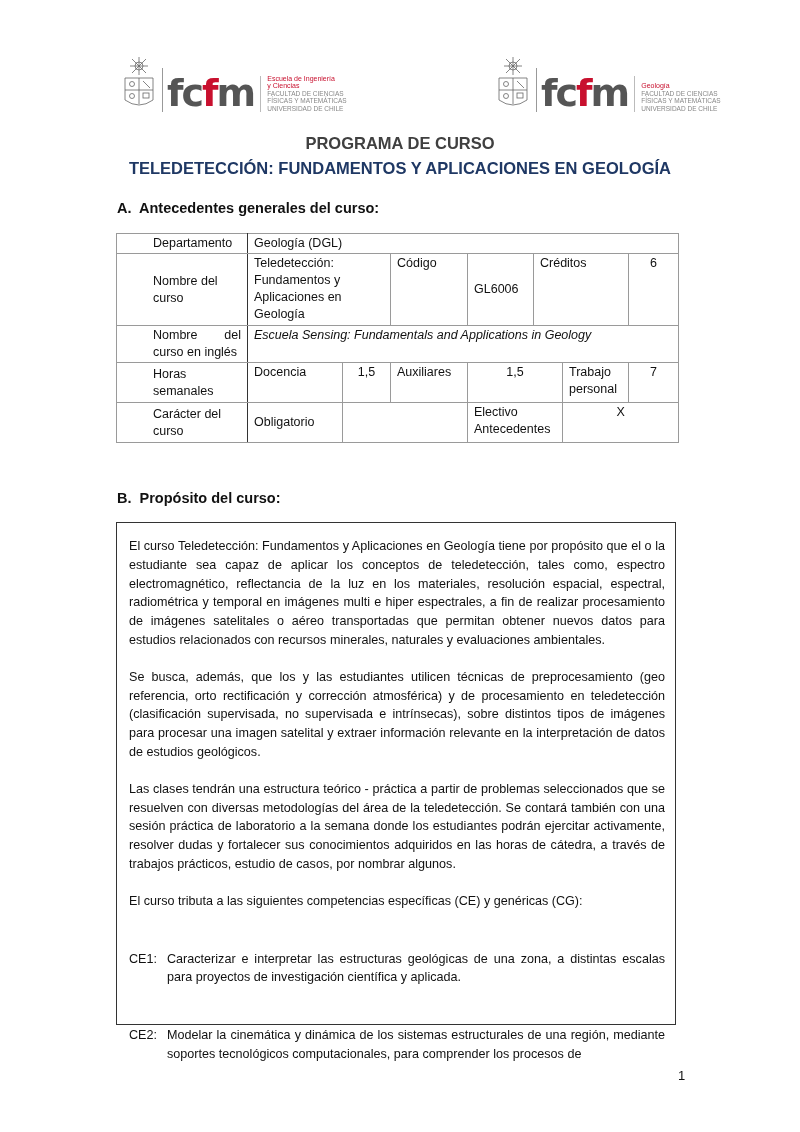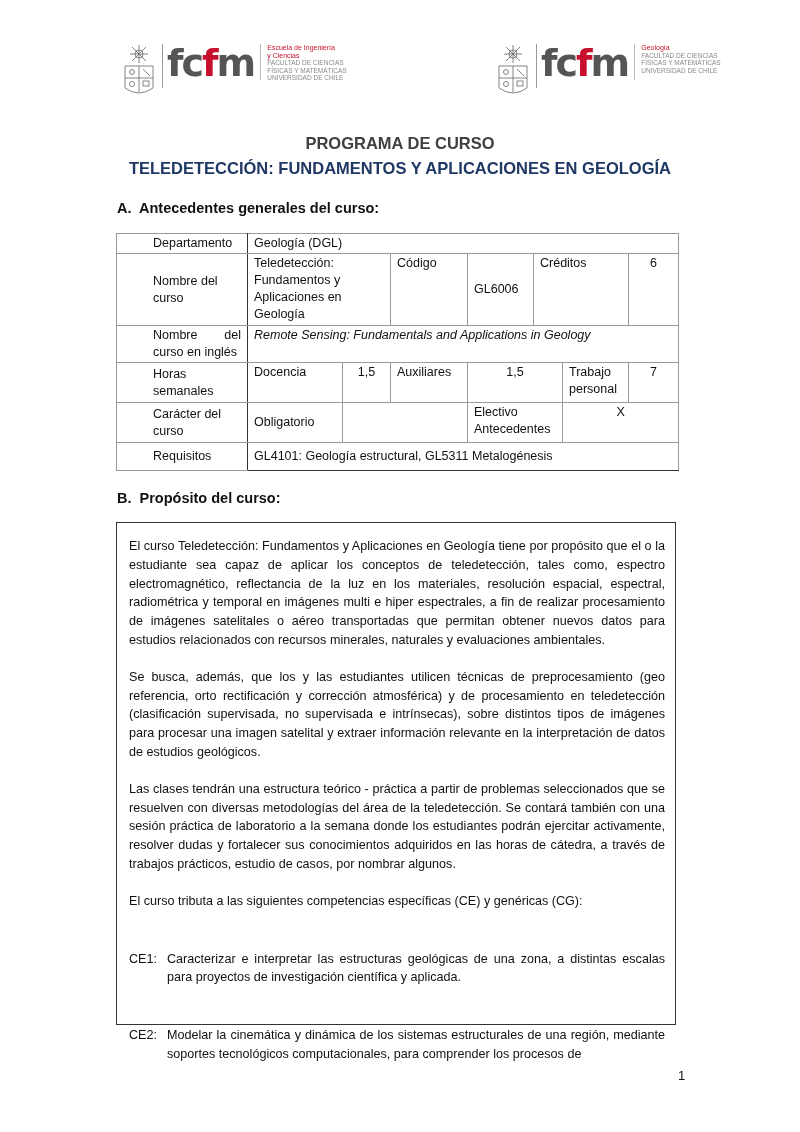--- a/index.html
+++ b/index.html
@@ -1,18 +1,18 @@
 <!DOCTYPE html>
 <html><head>
 <meta charset="utf-8">
 <style>
   html, body { margin: 0; padding: 0; background: #ffffff; }
   body { width: 800px; height: 1132px; position: relative; overflow: hidden;
          font-family: "Liberation Sans", "DejaVu Sans", sans-serif; color: #111; }
-  .logo { position: absolute; top: 44px; height: 60px; display: flex; align-items: flex-start; }
+  .logo { position: absolute; top: 52px; height: 60px; display: flex; align-items: flex-end; }
   .logo .crest { width: 38px; height: 56px; position: relative; }
   .logo .sep { width: 1px; height: 44px; background: #999; margin: 0 4px 0 4px; }
   .logo .fcfm { font-family: "DejaVu Sans", sans-serif; font-weight: bold; font-size: 38px;
                 letter-spacing: -2px; color: #555; line-height: 1; }
   .logo .fcfm .f2 { color: #c8102e; }
   .logo .sep2 { width: 1px; height: 36px; background: #bbb; margin: 0 6px 0 6px; }
   .logo .txt { font-size: 6.5px; line-height: 7.5px; color: #888; text-transform: none; }
   .logo .txt .red { color: #c8102e; font-size: 7px; }
   #logo-left { left: 120px; }
   #logo-right { left: 494px; }
@@ -129,41 +129,37 @@
   <tr style="height:72px">
     <td class="lbl">Nombre del curso</td>
     <td colspan="2">Teledetección: Fundamentos y Aplicaciones en Geología</td>
     <td>Código</td>
     <td class="vmid">GL6006</td>
     <td colspan="3">Créditos</td>
     <td class="center">6</td>
   </tr>
   <tr class="thick-top" style="height:36px">
     <td class="lbl justify-label" style="vertical-align:top">Nombre del curso en inglés</td>
-    <td colspan="8" class="italic">Remote Sensing: Fundamentals and Applications in Geology</td>
+    <td colspan="8" class="italic">Escuela Sensing: Fundamentals and Applications in Geology</td>
   </tr>
   <tr class="thick-top" style="height:40px">
     <td class="lbl">Horas semanales</td>
     <td>Docencia</td>
     <td class="center">1,5</td>
     <td>Auxiliares</td>
     <td colspan="2" class="center">1,5</td>
     <td colspan="2">Trabajo personal</td>
     <td class="center">7</td>
   </tr>
   <tr class="thick-top" style="height:40px">
     <td class="lbl">Carácter del curso</td>
     <td class="vmid">Obligatorio</td>
     <td colspan="2"></td>
     <td colspan="2">Electivo Antecedentes</td>
     <td colspan="3" class="center">X</td>
-  </tr>
-  <tr class="thick-top" style="height:28px">
-    <td class="lbl">Requisitos</td>
-    <td colspan="8" class="vmid" style="border-bottom:1.5px solid #333">GL4101: Geología estructural, GL5311 Metalogénesis</td>
   </tr>
 </tbody>
   </table>
 
 <div class="section-b" style="white-space:pre">B.  Propósito del curso:</div>
 
 <div class="purpose">
   <p>El curso Teledetección: Fundamentos y Aplicaciones en Geología tiene por propósito que el o la estudiante sea capaz de aplicar los conceptos de teledetección, tales como, espectro electromagnético, reflectancia de la luz en los materiales, resolución espacial, espectral, radiométrica y temporal en imágenes multi e hiper espectrales, a fin de realizar procesamiento de imágenes satelitales o aéreo transportadas que permitan obtener nuevos datos para estudios relacionados con recursos minerales, naturales y evaluaciones ambientales.</p>
   <p>Se busca, además, que los y las estudiantes utilicen técnicas de preprocesamiento (geo referencia, orto rectificación y corrección atmosférica) y de procesamiento en teledetección (clasificación supervisada, no supervisada e intrínsecas), sobre distintos tipos de imágenes para procesar una imagen satelital y extraer información relevante en la interpretación de datos de estudios geológicos.</p>
   <p>Las clases tendrán una estructura teórico - práctica a partir de problemas seleccionados que se resuelven con diversas metodologías del área de la teledetección. Se contará también con una sesión práctica de laboratorio a la semana donde los estudiantes podrán ejercitar activamente, resolver dudas y fortalecer sus conocimientos adquiridos en las horas de cátedra, a través de trabajos prácticos, estudio de casos, por nombrar algunos.</p>

